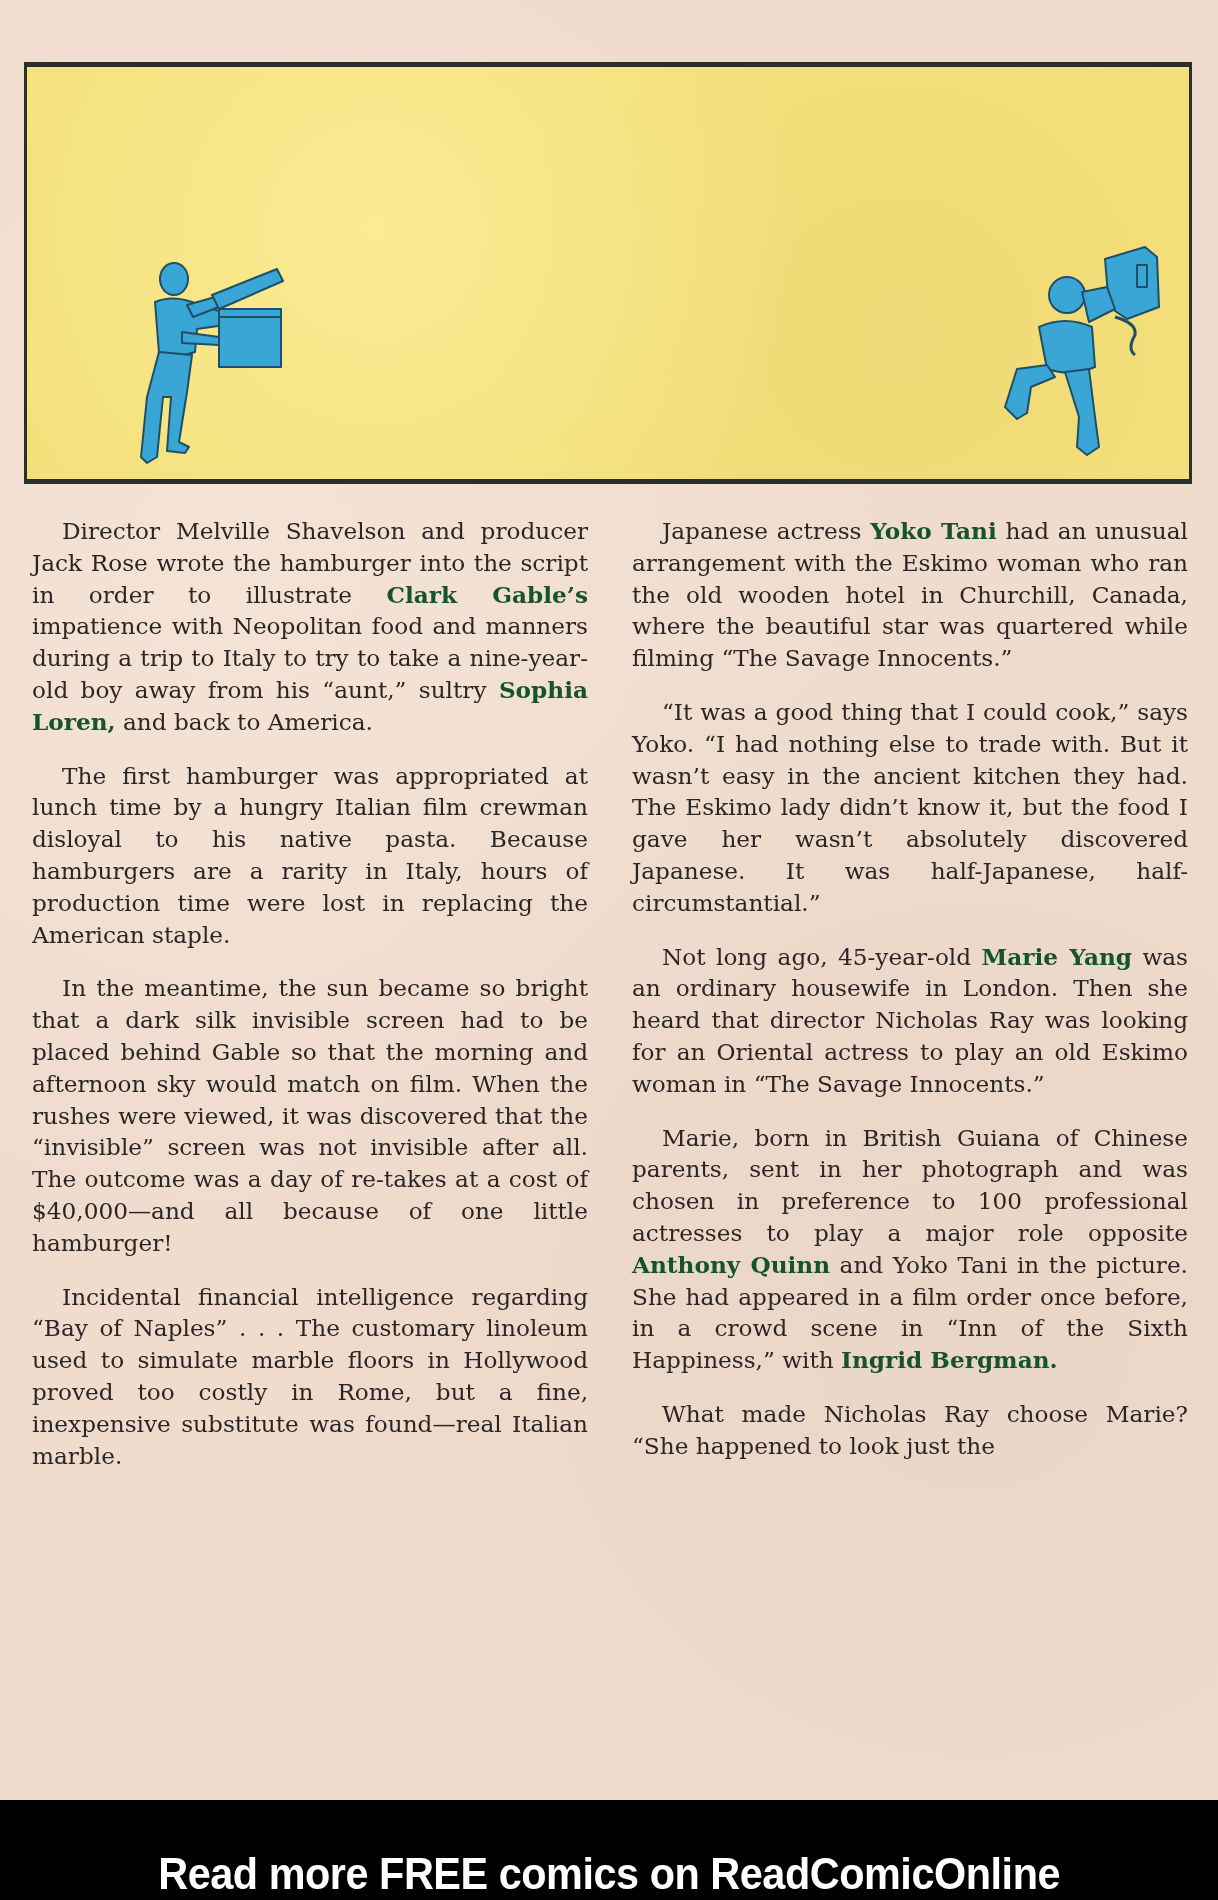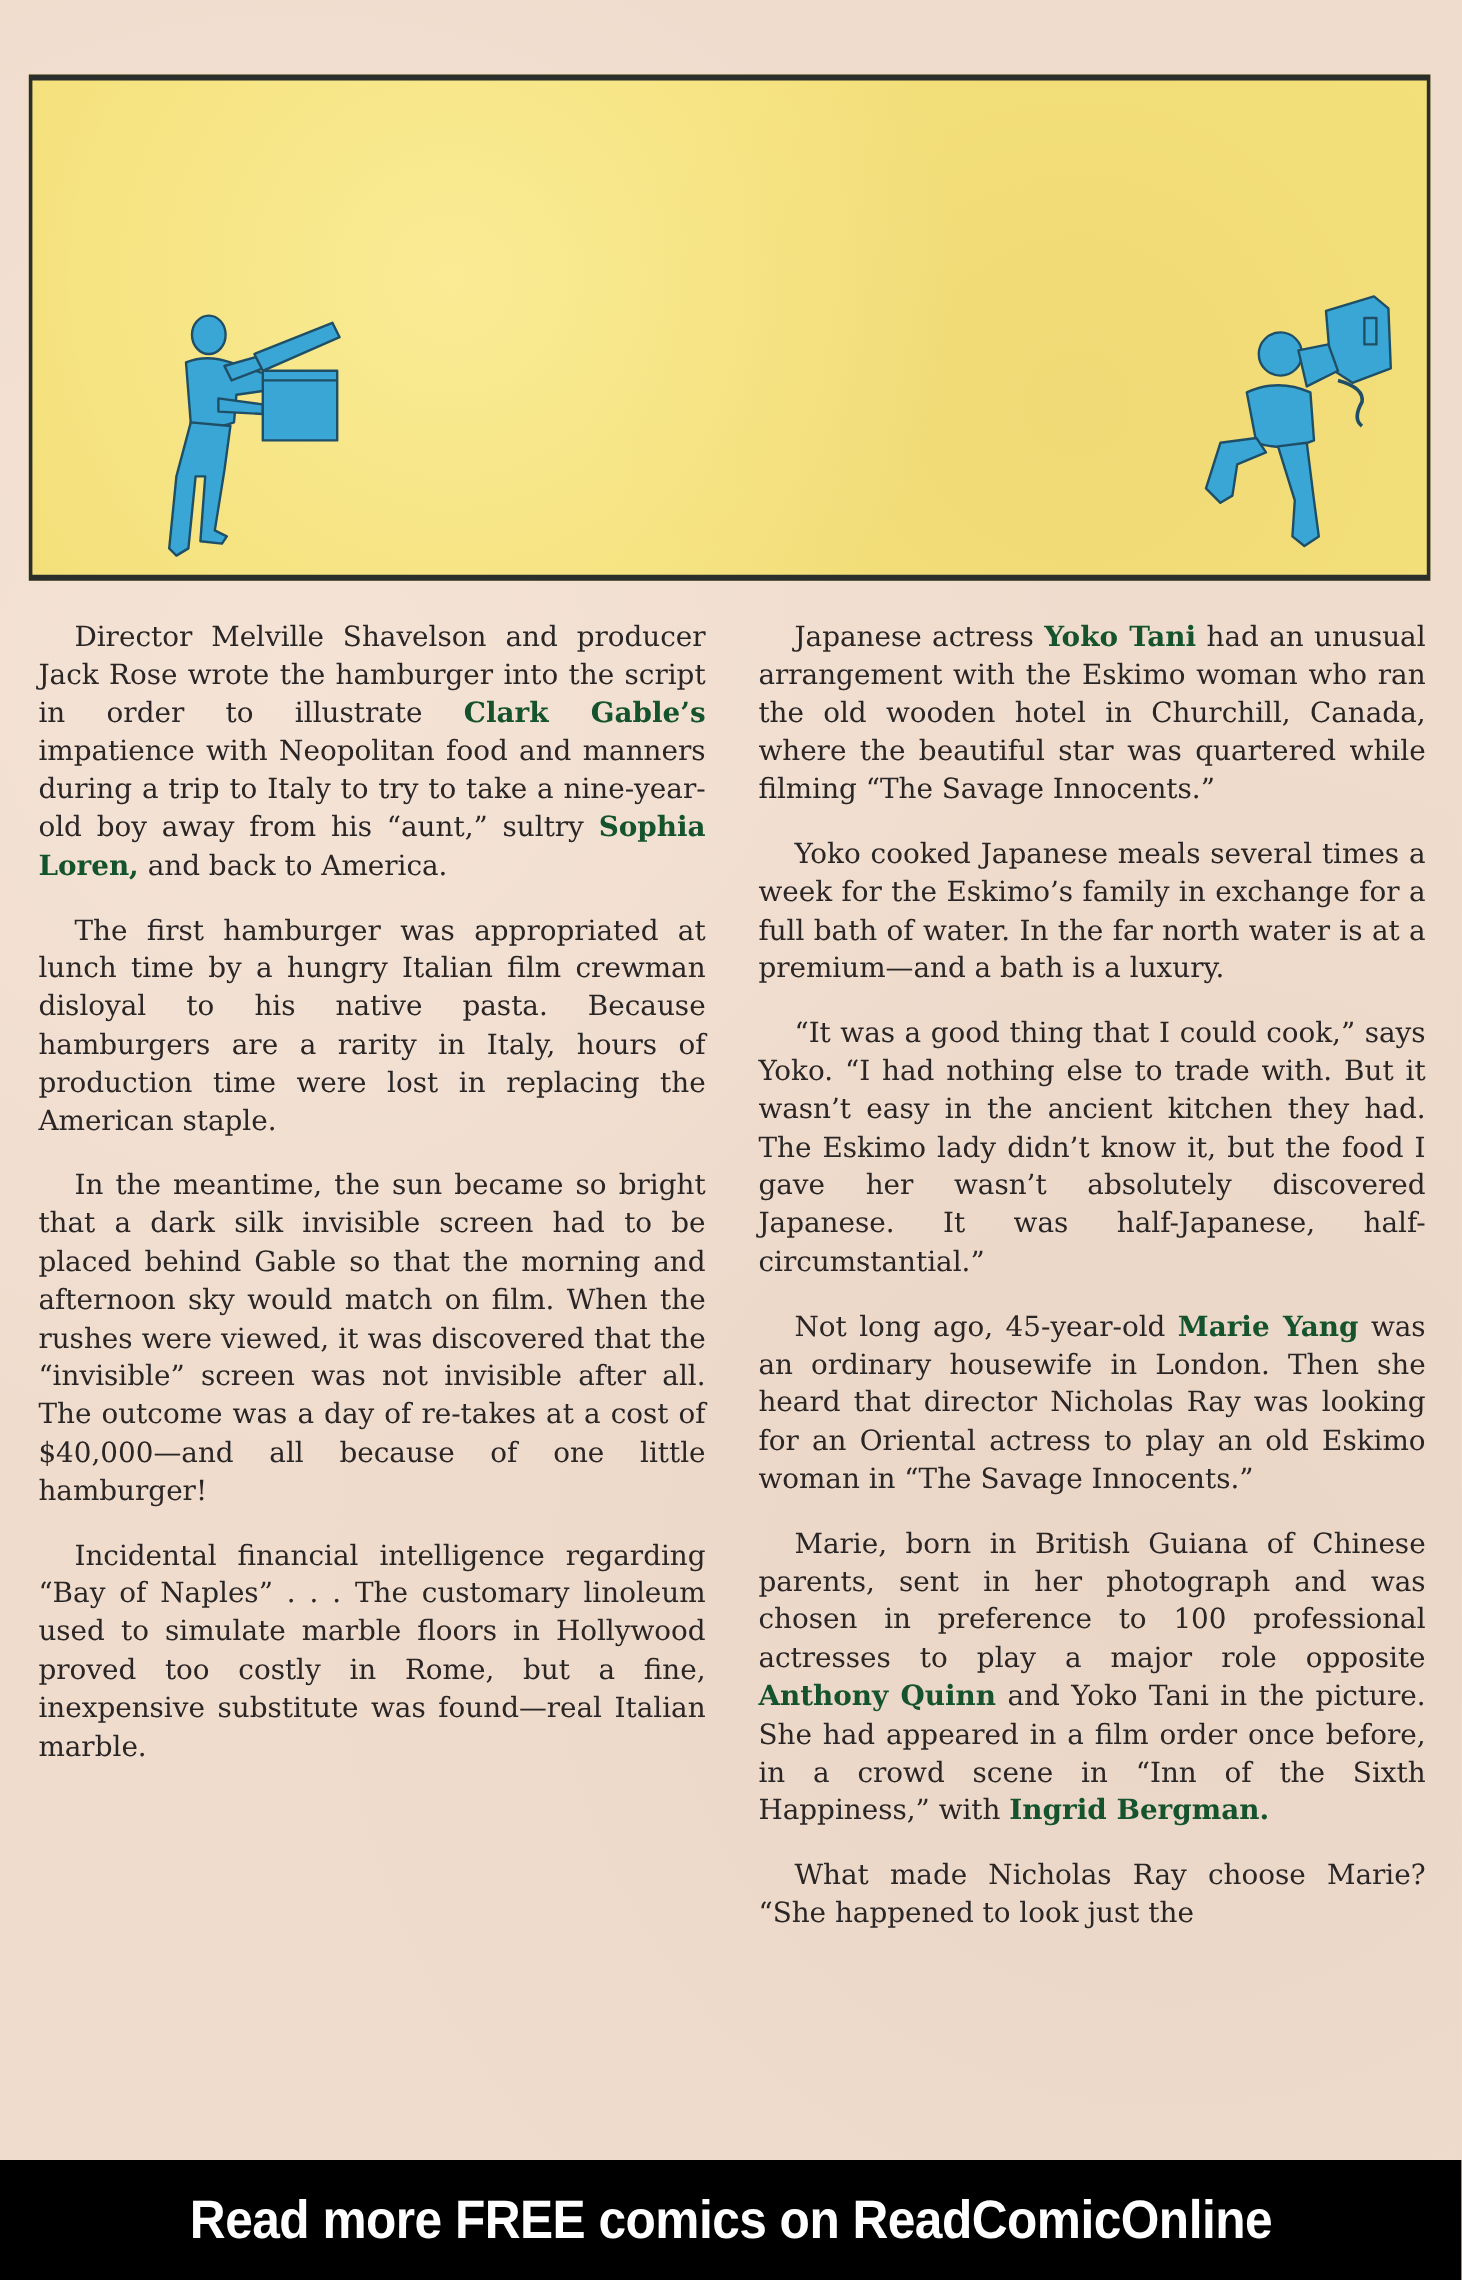--- a/index.html
+++ b/index.html
@@ -63,21 +63,21 @@
     .col-right { left: 632px; width: 556px; }
     .column p { margin: 0 0 22px 0; text-indent: 30px; }
     .column b { font-weight: bold; color: #14532d; }
 
     
     .footer-bar {
       position: absolute;
       left: 0; top: 1800px;
       width: 1218px; height: 100px;
       background: #000;
-      display: flex; align-items: center; justify-content: center;
+      display: flex; align-items: flex-end; justify-content: center;
     }
     .footer-text {
       color: #fff;
       font-family: "Liberation Sans", "DejaVu Sans", sans-serif;
       font-weight: bold;
       font-size: 45px;
       letter-spacing: -0.5px;
       transform: scaleX(0.92);
       white-space: nowrap;
     }
@@ -130,21 +130,20 @@
   </div>
 
   <div class="column col-left" id="col-left">
       <p><span>Director Melville Shavelson and producer Jack Rose wrote the hamburger into the script in order to illustrate </span><b>Clark Gable’s</b><span> impatience with Neopolitan food and manners during a trip to Italy to try to take a nine-year-old boy away from his “aunt,” sultry </span><b>Sophia Loren,</b><span> and back to America.</span></p>
       <p><span>The first hamburger was appropriated at lunch time by a hungry Italian film crewman disloyal to his native pasta. Because hamburgers are a rarity in Italy, hours of production time were lost in replacing the American staple.</span></p>
       <p><span>In the meantime, the sun became so bright that a dark silk invisible screen had to be placed behind Gable so that the morning and afternoon sky would match on film. When the rushes were viewed, it was discovered that the “invisible” screen was not invisible after all. The outcome was a day of re-takes at a cost of $40,000—and all because of one little hamburger!</span></p>
       <p><span>Incidental financial intelligence regarding “Bay of Naples” . . . The customary linoleum used to simulate marble floors in Hollywood proved too costly in Rome, but a fine, inexpensive substitute was found—real Italian marble.</span></p>
     </div>
   <div class="column col-right" id="col-right">
       <p><span>Japanese actress </span><b>Yoko Tani</b><span> had an unusual arrangement with the Eskimo woman who ran the old wooden hotel in Churchill, Canada, where the beautiful star was quartered while filming “The Savage Innocents.”</span></p>
-      <p><span>Yoko cooked Japanese meals several times a week for the Eskimo’s family in exchange for a full bath of water. In the far north water is at a premium—and a bath is a luxury.</span></p>
       <p><span>“It was a good thing that I could cook,” says Yoko. “I had nothing else to trade with. But it wasn’t easy in the ancient kitchen they had. The Eskimo lady didn’t know it, but the food I gave her wasn’t absolutely discovered Japanese. It was half-Japanese, half-circumstantial.”</span></p>
       <p><span>Not long ago, 45-year-old </span><b>Marie Yang</b><span> was an ordinary housewife in London. Then she heard that director Nicholas Ray was looking for an Oriental actress to play an old Eskimo woman in “The Savage Innocents.”</span></p>
       <p><span>Marie, born in British Guiana of Chinese parents, sent in her photograph and was chosen in preference to 100 professional actresses to play a major role opposite </span><b>Anthony Quinn</b><span> and Yoko Tani in the picture. She had appeared in a film order once before, in a crowd scene in “Inn of the Sixth Happiness,” with </span><b>Ingrid Bergman.</b></p>
       <p><span>What made Nicholas Ray choose Marie? “She happened to look just the</span></p>
     </div>
 </div>
 
 <div class="footer-bar">
   <span class="footer-text">Read more FREE comics on ReadComicOnline</span>
 </div>

